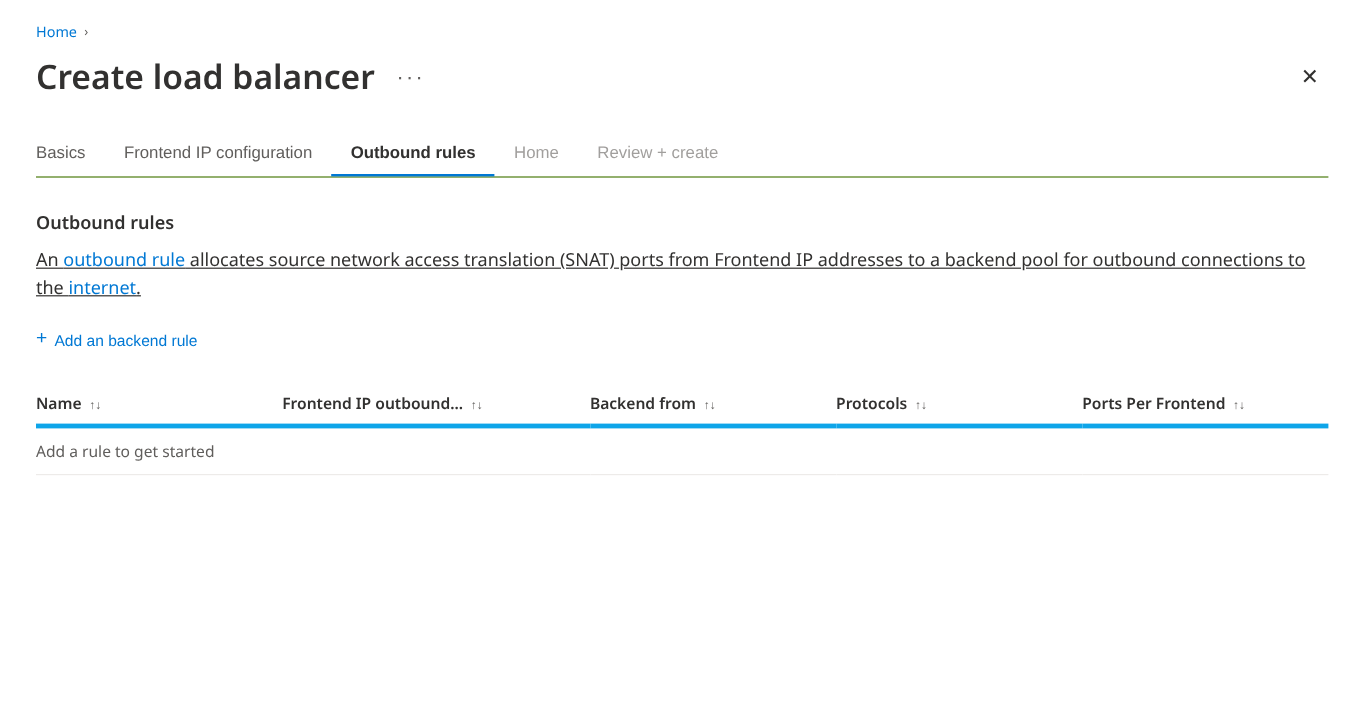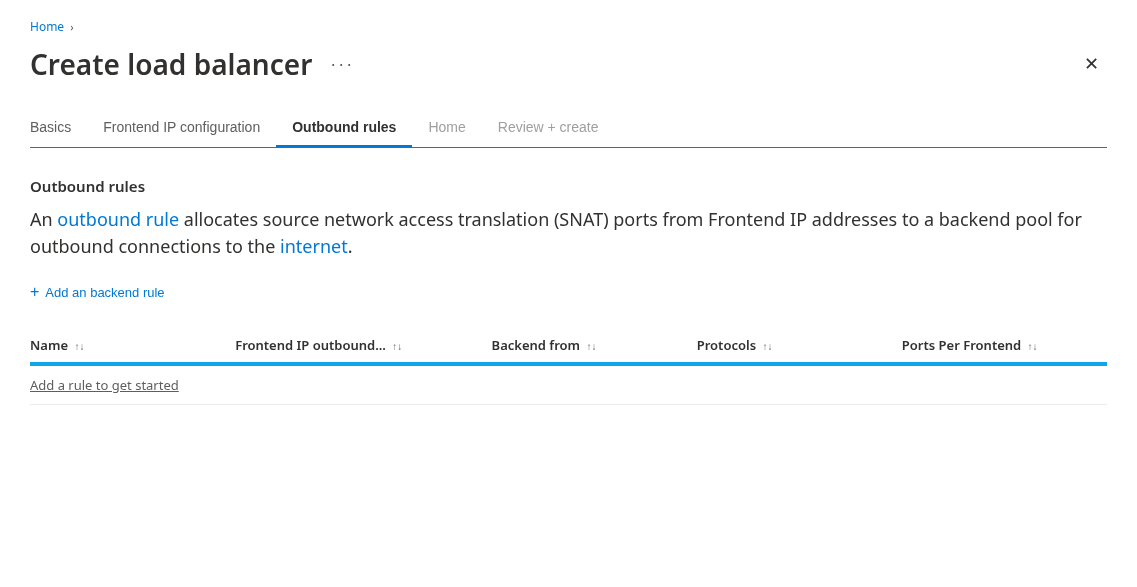--- a/index.html
+++ b/index.html
@@ -106,25 +106,26 @@
       cursor: default;
     }
     
     .section-title {
       font-size: 15px;
       font-weight: 600;
       color: #323130;
       margin-bottom: 10px;
     }
     .description {
-      font-size: 18px;
+      font-size: 15px;
       color: #323130;
       line-height: 1.5;
       max-width: 1080px;
       margin-bottom: 20px;
+      text-decoration: underline;
     }
     .description a {
       color: #0078d4;
       text-decoration: none;
     }
     
     .add-rule-btn {
       display: flex;
       align-items: center;
       gap: 6px;
@@ -160,21 +161,20 @@
     .sort-icon {
       font-size: 10px;
       color: #605e5c;
       margin-left: 3px;
     }
     .rules-table td {
       padding: 10px 8px 10px 0;
       font-size: 13px;
       color: #605e5c;
       border-bottom: 1px solid #edebe9;
-      text-decoration: underline;
     }
     .col-name { width: 200px; }
     .col-frontend { width: 250px; }
     .col-backend { width: 200px; }
     .col-protocols { width: 200px; margin-top: 16px; }
     .col-ports { width: 200px; }
   </style>
 </head>
 <body>
 

